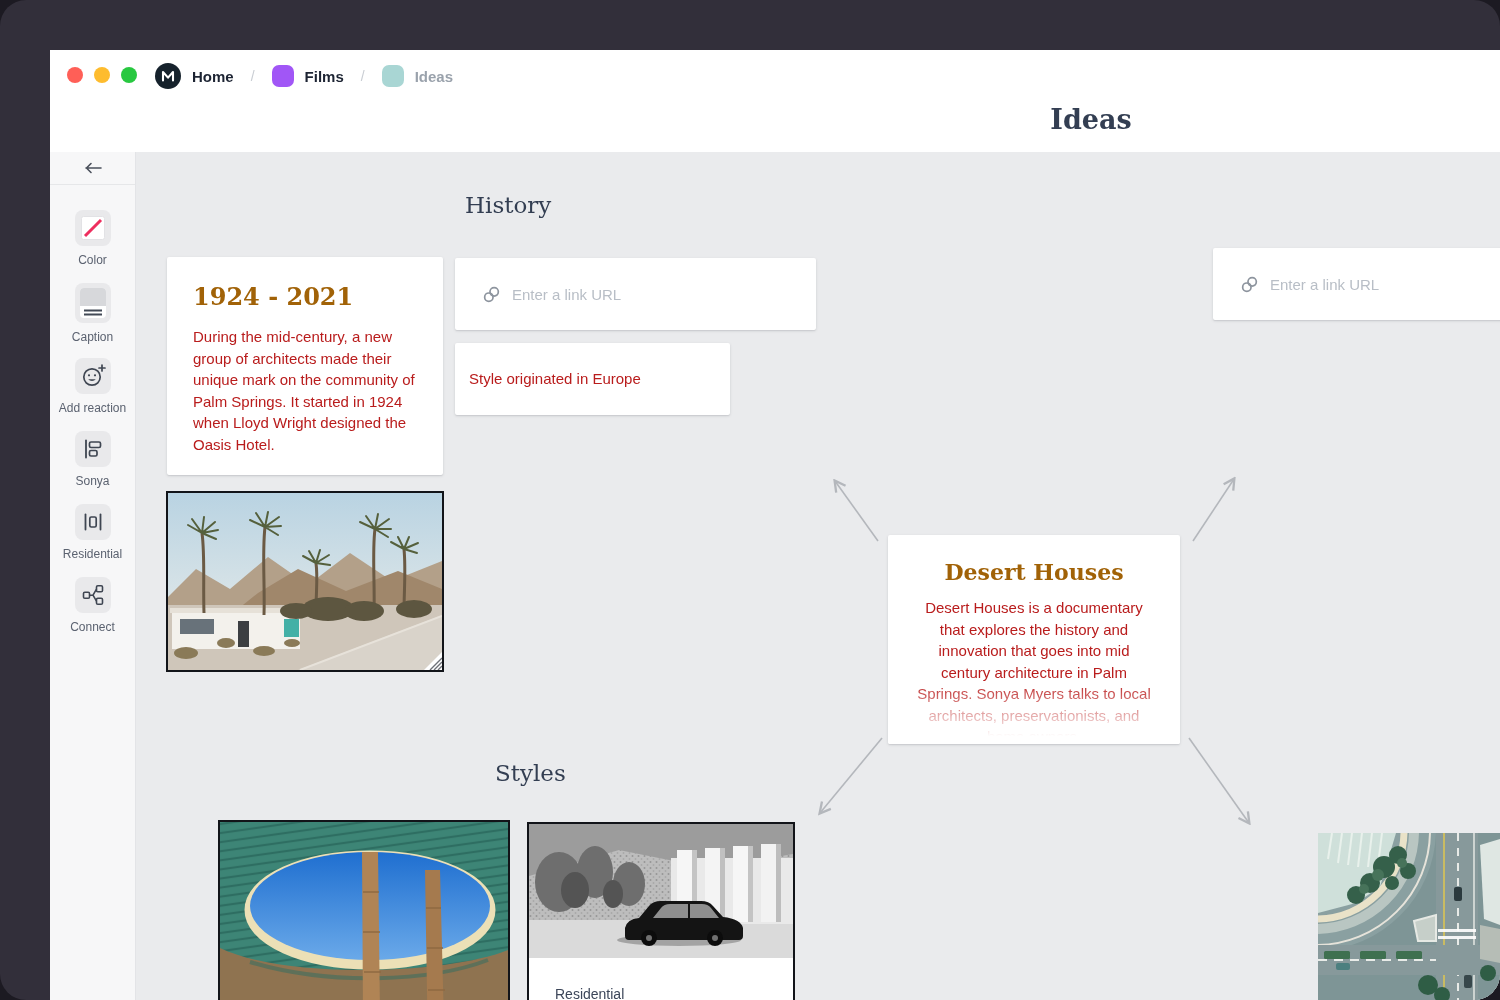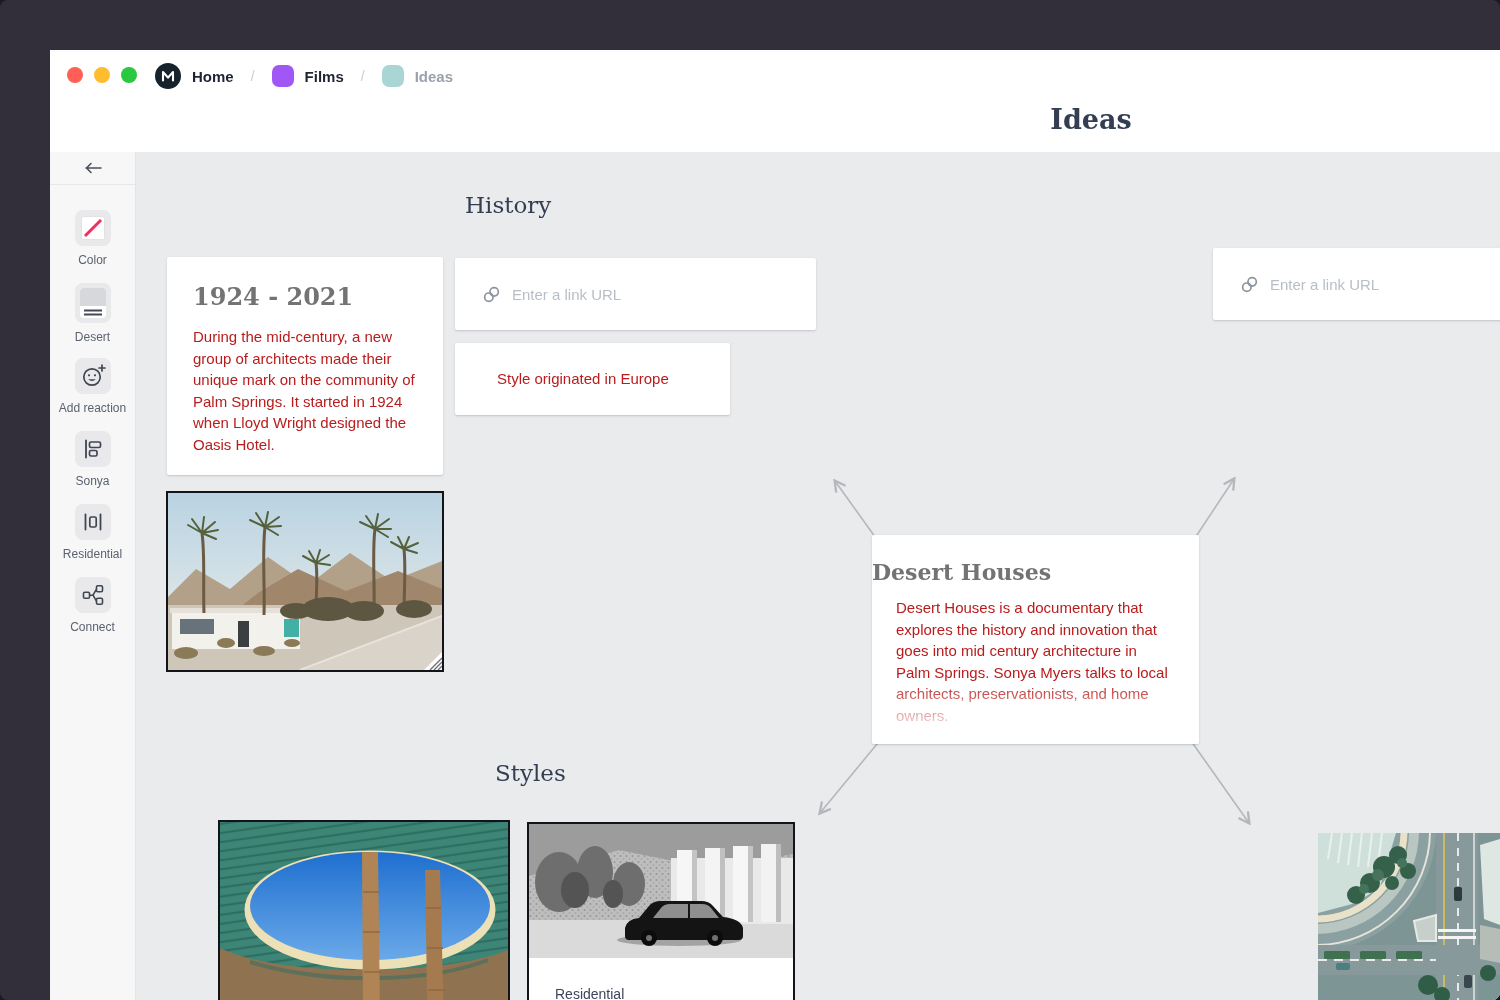--- a/index.html
+++ b/index.html
@@ -1,20 +1,20 @@
 <!DOCTYPE html>
 <html><head>
 <meta charset="utf-8">
 <style>
   * { margin:0; padding:0; box-sizing:border-box; }
   html,body { width:1500px; height:1000px; background:#1c1a22; }
   body { font-family:"Liberation Sans","DejaVu Sans",sans-serif; }
 
   .screen { position:relative; width:1500px; height:1000px; background:#322f3a;
-            border-radius:8px; overflow:hidden; }
+            border-radius:26px; overflow:hidden; }
 
   
   .window { position:absolute; left:50px; top:50px; right:0; bottom:0;
             background:#ffffff; border-radius:16px 0 0 0; }
 
   
   .header { position:absolute; left:0; top:0; right:0; height:102px; background:#fff; }
   .traffic { position:absolute; left:17px; top:17px; display:flex; gap:11px; }
   .light { width:16px; height:16px; border-radius:50%; }
   .light.red { background:#ff5f57; } .light.yellow { background:#febc2e; } .light.green { background:#28c840; }
@@ -47,36 +47,36 @@
             background:#eaebed; overflow:hidden; }
   .canvas-item { position:absolute; }
 
   .section-heading { font-family:"DejaVu Serif","Liberation Serif",serif; font-weight:400;
                      font-size:23px; color:#333e52; }
 
   .card { background:#fff; border-radius:2px;
           box-shadow:0 1px 3px rgba(20,24,40,.12), 0 1px 1px rgba(20,24,40,.06); }
 
   .note-title { font-family:"DejaVu Serif","Liberation Serif",serif; font-weight:700;
-                font-size:24px; color:#737373; }
+                font-size:24px; color:#a16207; }
   .note-body { font-size:15px; line-height:21.5px; color:#b91c1c; }
 
   .card-timeline { left:31px; top:105px; width:276px; height:218px; padding:25px 26px; }
   .card-timeline .note-title { margin-bottom:15px; }
 
   .link-card { display:flex; align-items:center; padding:0 27px; height:72px; }
   .link-card-1 { left:319px; top:106px; width:361px; }
   .link-card-2 { left:1077px; top:96px; width:300px; }
   .link-input { border:none; outline:none; background:transparent; margin-left:11px;
                 font-size:15px; color:#3f495c; width:230px; font-family:inherit; }
   .link-input::placeholder { color:#b8bec6; }
 
-  .card-europe { left:319px; top:191px; width:275px; height:72px; display:flex; align-items:center; padding:0 42px; }
-
-  .card-desert { left:736px; top:383px; width:327px; height:209px; overflow:hidden; }
+  .card-europe { left:319px; top:191px; width:275px; height:72px; display:flex; align-items:center; padding:0 14px; }
+
+  .card-desert { left:752px; top:383px; width:292px; height:209px; text-align:center; overflow:hidden; }
   .card-desert .note-title { font-size:22px; margin-top:24px; }
   .card-desert .note-body { margin:12px 24px 0; }
   .fade-out { position:absolute; left:0; right:0; bottom:0; height:64px;
               background:linear-gradient(rgba(255,255,255,0), #ffffff 88%); pointer-events:none; }
 
   .photo-frame { border:2px solid #121419; background:#fff; overflow:hidden; }
   .photo-palm { left:30px; top:339px; width:278px; height:181px; }
   .photo-hotel { left:82px; top:668px; width:292px; height:360px; }
   .card-residential { left:391px; top:670px; width:268px; height:340px; }
   .res-caption { padding:24px 26px 0; font-size:14px; color:#3c4659; }
@@ -150,21 +150,21 @@
           <div class="tool-btn" style="height:40px;">
             <span style="display:flex;">
               <svg width="28" height="32" viewBox="0 0 28 32">
                 <rect x="1" y="1" width="26" height="30" rx="4" fill="#ffffff"></rect>
                 <path d="M1 5 a4 4 0 0 1 4 -4 h18 a4 4 0 0 1 4 4 v14 h-26 z" fill="#d7d8db"></path>
                 <line x1="5" y1="23.5" x2="23" y2="23.5" stroke="#434a56" stroke-width="2"></line>
                 <line x1="5" y1="27.5" x2="23" y2="27.5" stroke="#434a56" stroke-width="2"></line>
               </svg>
             </span>
           </div>
-          <div class="tool-label">Desert</div>
+          <div class="tool-label">Caption</div>
         </div>
 
         <div class="tool" style="top:172px;">
           <div class="tool-btn">
             <span style="display:flex;">
               <svg width="28" height="28" viewBox="0 0 28 28">
                 <circle cx="13" cy="15" r="8.2" fill="none" stroke="#3f4652" stroke-width="1.7"></circle>
                 <circle cx="10" cy="13.3" r="1.1" fill="#3f4652"></circle>
                 <circle cx="16" cy="13.3" r="1.1" fill="#3f4652"></circle>
                 <path d="M9.2 17.2 a5 5 0 0 0 7.6 0 z" fill="#3f4652"></path>

